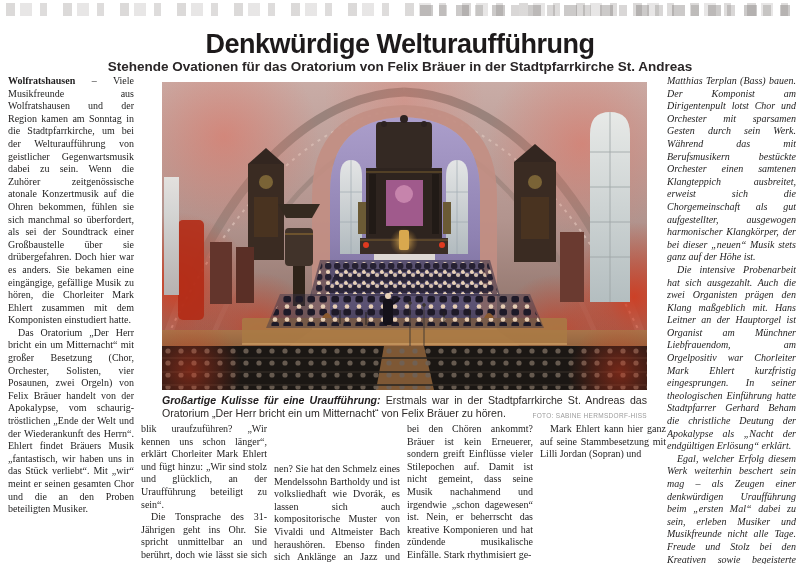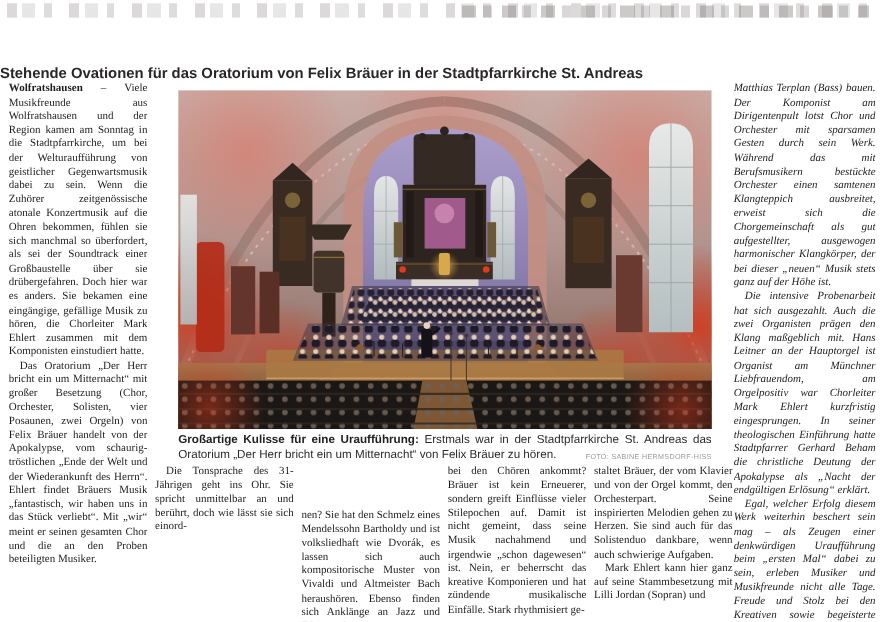--- a/index.html
+++ b/index.html
@@ -14,67 +14,68 @@
       rgba(125,118,115,.55) 0 9px, transparent 9px 14px,
       rgba(125,118,115,.35) 14px 26px, transparent 26px 34px,
       rgba(125,118,115,.5) 34px 41px, transparent 41px 57px);}
   .remnants2{position:absolute;top:5px;left:420px;width:370px;height:11px;opacity:.55;filter:blur(.6px);
     background:repeating-linear-gradient(90deg,
       rgba(100,95,92,.6) 0 13px, transparent 13px 19px,
       rgba(100,95,92,.45) 19px 27px, transparent 27px 36px);}
   .title{position:absolute;top:29px;left:0;width:800px;margin:0;text-align:center;
     font-family:"Liberation Sans",sans-serif;font-weight:700;font-size:27px;letter-spacing:-.5px;
     color:var(--headline);}
-  .subtitle{position:absolute;top:59px;left:0;width:800px;margin:0;
+  .subtitle{position:absolute;top:59px;left:0;width:800px;margin:0;text-align:center;
     font-family:"Liberation Sans",sans-serif;font-weight:700;font-size:13.5px;color:#2a2627;}
   .col{position:absolute;width:126px;overflow:hidden;text-align:justify;
     font-size:10px;line-height:12.6px;hyphens:auto;-webkit-hyphens:auto;}
   .col p{margin:0;}
   .col p.indent{text-indent:10px;}
   .col b.lead{font-weight:700;}
   .col-1{left:8px;top:75px;height:489px;}
   .col-2{left:141px;top:423px;height:141px;}
   .col-3{left:274px;top:423px;height:141px;margin-top:40px;}
   .col-4{left:407px;top:423px;height:141px;}
   .col-5{left:540px;top:423px;height:141px;}
   .col-6{left:667px;top:75px;width:129px;height:489px;font-style:italic;}
   figure.photo{position:absolute;left:162px;top:82px;width:485px;height:308px;margin:0;}
   figure.photo svg{display:block;width:100%;height:100%;}
   .caption{position:absolute;left:162px;top:394px;width:485px;text-align:justify;
     font-family:"Liberation Sans",sans-serif;font-size:10.6px;line-height:13px;color:#2e2a28;}
-  .caption b{font-weight:700;color:#232021;}
+  .caption b{font-weight:700;color:#232021;font-style:italic;}
   .credit{position:absolute;right:0;top:15px;font-size:6.5px;letter-spacing:.3px;
     color:var(--credit_gray);font-weight:400;}
 </style>
 </head>
 <body>
 
 <div class="page">
 
   <div class="remnants"></div>
   <div class="remnants2"></div>
 
+  <h1 class="title">Denkwürdige Welturaufführung</h1>
   <h2 class="subtitle">Stehende Ovationen für das Oratorium von Felix Bräuer in der Stadtpfarrkirche St. Andreas</h2>
 
   <div class="col col-1">
       <p class=""><b class="lead">Wolfratshausen</b> – Viele Musikfreunde aus Wolfratshausen und der Region kamen am Sonntag in die Stadtpfarrkirche, um bei der Welturaufführung von geistlicher Gegenwartsmusik dabei zu sein. Wenn die Zuhörer zeitgenössische atonale Konzertmusik auf die Ohren bekommen, fühlen sie sich manchmal so überfordert, als sei der Soundtrack einer Großbaustelle über sie drübergefahren. Doch hier war es anders. Sie bekamen eine eingängige, gefällige Musik zu hören, die Chorleiter Mark Ehlert zusammen mit dem Komponisten einstudiert hatte.</p>
       <p class="indent">Das Oratorium „Der Herr bricht ein um Mitternacht“ mit großer Besetzung (Chor, Orchester, Solisten, vier Posaunen, zwei Orgeln) von Felix Bräuer handelt von der Apokalypse, vom schaurig-tröstlichen „Ende der Welt und der Wiederankunft des Herrn“. Ehlert findet Bräuers Musik „fantastisch, wir haben uns in das Stück verliebt“. Mit „wir“ meint er seinen gesamten Chor und die an den Proben beteiligten Musiker.</p>
     </div>
   <div class="col col-2">
+      <p class="">blik uraufzuführen? „Wir kennen uns schon länger“, erklärt Chorleiter Mark Ehlert und fügt hinzu: „Wir sind stolz und glücklich, an der Uraufführung beteiligt zu sein“.</p>
       <p class="indent">Die Tonsprache des 31-Jährigen geht ins Ohr. Sie spricht unmittelbar an und berührt, doch wie lässt sie sich einord-</p>
     </div>
   <div class="col col-3">
       <p class="">nen? Sie hat den Schmelz eines Mendelssohn Bartholdy und ist volksliedhaft wie Dvorák, es lassen sich auch kompositorische Muster von Vivaldi und Altmeister Bach heraushören. Ebenso finden sich Anklänge an Jazz und Filmmusik.</p>
       <p class="indent">Musik Bräuer ein zweiter John Rutter, der heute so gut</p>
     </div>
   <div class="col col-4">
       <p class="">bei den Chören ankommt? Bräuer ist kein Erneuerer, sondern greift Einflüsse vieler Stilepochen auf. Damit ist nicht gemeint, dass seine Musik nachahmend und irgendwie „schon dagewesen“ ist. Nein, er beherrscht das kreative Komponieren und hat zündende musikalische Einfälle. Stark rhythmisiert ge-</p>
     </div>
   <div class="col col-5">
-      <p class="">staltet Bräuer, der vom Klavier und von der Orgel kommt, den Orchesterpart. Seine inspirierten Melodien gehen zu Herzen. Sie sind auch für das Solistenduo dankbare, wenn auch schwierige Aufgaben.</p>
       <p class="indent">Mark Ehlert kann hier ganz auf seine Stammbesetzung mit Lilli Jordan (Sopran) und</p>
     </div>
   <div class="col col-6">
       <p class="">Matthias Terplan (Bass) bauen. Der Komponist am Dirigentenpult lotst Chor und Orchester mit sparsamen Gesten durch sein Werk. Während das mit Berufsmusikern bestückte Orchester einen samtenen Klangteppich ausbreitet, erweist sich die Chorgemeinschaft als gut aufgestellter, ausgewogen harmonischer Klangkörper, der bei dieser „neuen“ Musik stets ganz auf der Höhe ist.</p>
       <p class="indent">Die intensive Probenarbeit hat sich ausgezahlt. Auch die zwei Organisten prägen den Klang maßgeblich mit. Hans Leitner an der Hauptorgel ist Organist am Münchner Liebfrauendom, am Orgelpositiv war Chorleiter Mark Ehlert kurzfristig eingesprungen. In seiner theologischen Einführung hatte Stadtpfarrer Gerhard Beham die christliche Deutung der Apokalypse als „Nacht der endgültigen Erlösung“ erklärt.</p>
       <p class="indent">Egal, welcher Erfolg diesem Werk weiterhin beschert sein mag – als Zeugen einer denkwürdigen Uraufführung beim „ersten Mal“ dabei zu sein, erleben Musiker und Musikfreunde nicht alle Tage. Freude und Stolz bei den Kreativen sowie begeisterte Anteilnahme beim Publikum standen am Schluss allen ins Gesicht geschrieben. Es gab stehende Ovationen, Umarmungen und Blumen für den jungen Komponisten und seine Interpreten.</p>
     </div>
 
   <figure class="photo">
     <svg viewBox="0 0 485 308" preserveAspectRatio="none">

